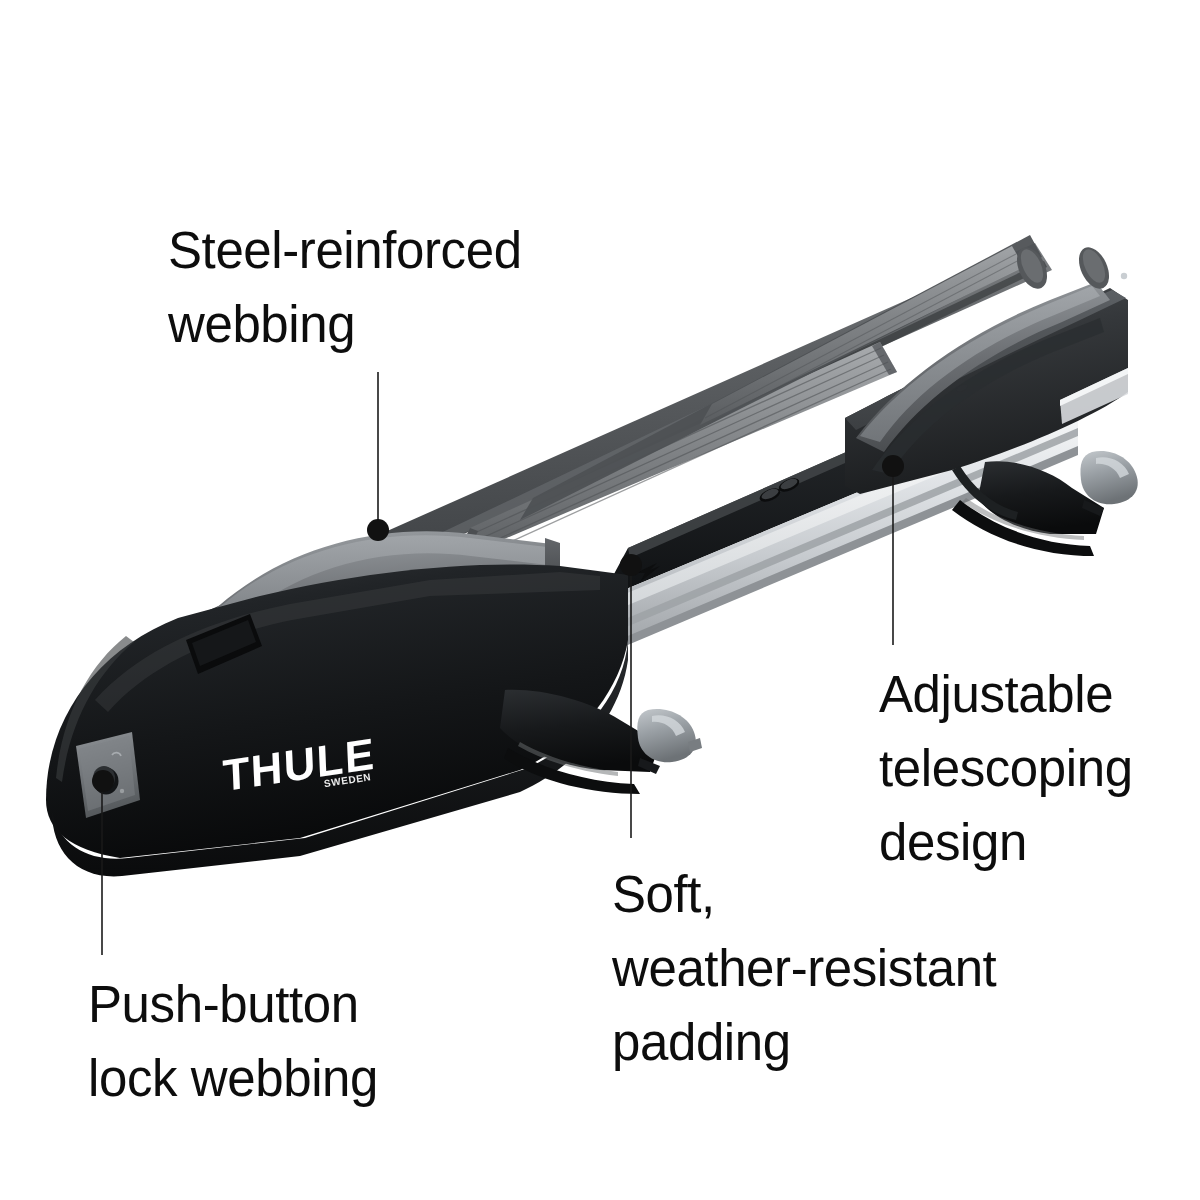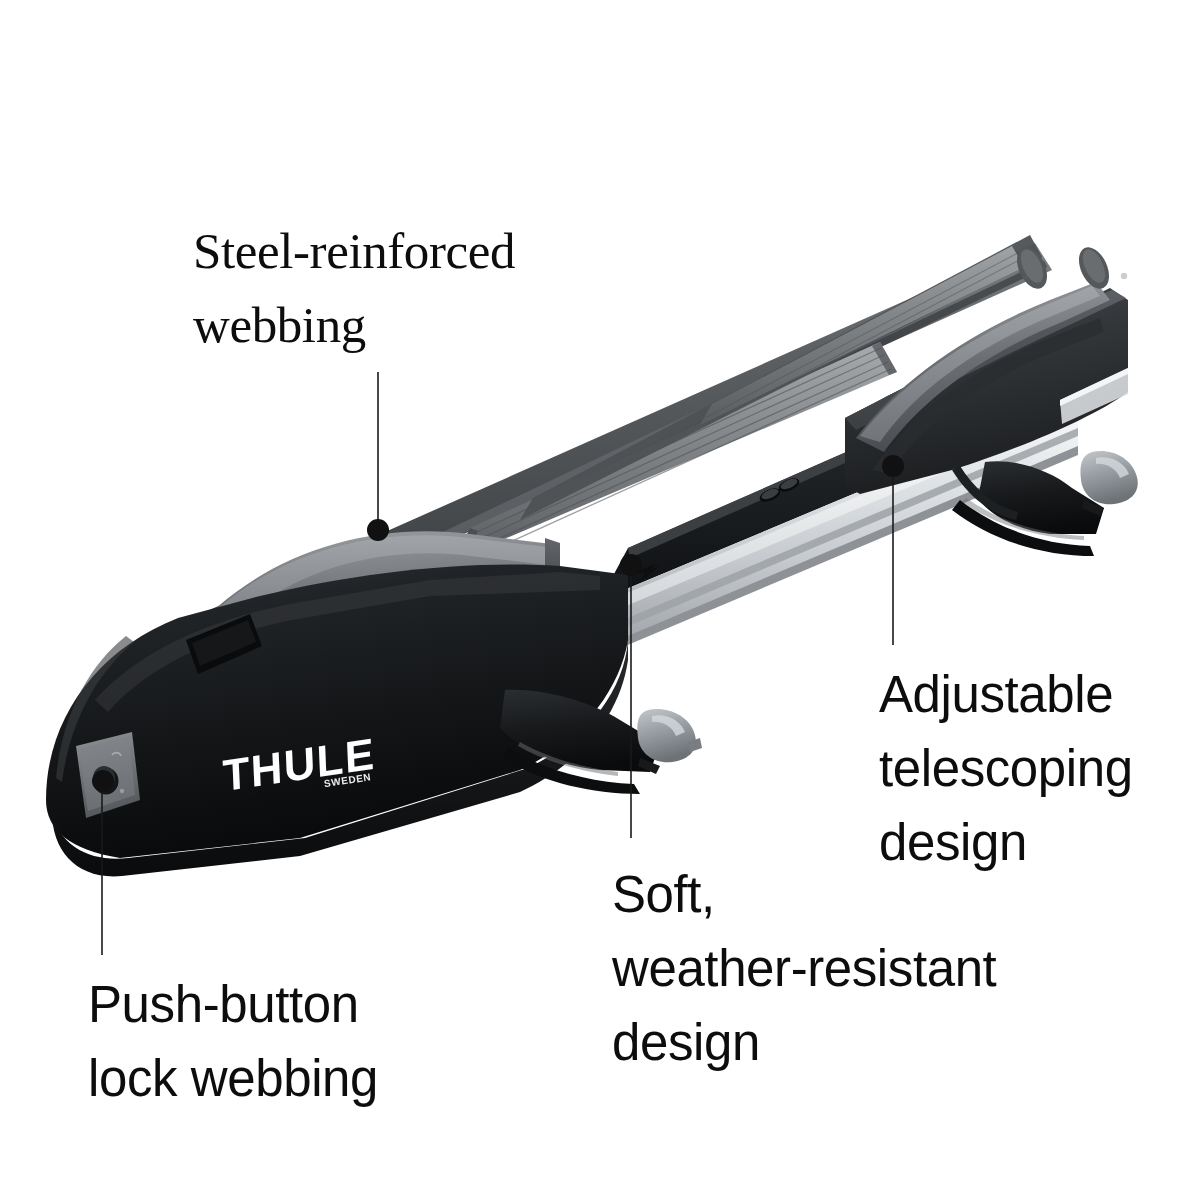--- a/index.html
+++ b/index.html
@@ -21,21 +21,21 @@
   }
   .callout{
     position:absolute;
     color:#0d0d0d;
     font-size:51px;
     line-height:74px;
     letter-spacing:-0.4px;
     white-space:pre-line;
     font-weight:400;
   }
-  #callout-webbing{ left:193px; top:214px; width:470px;font-family:Liberation Serif, serif; }
+  #callout-webbing{ left:168px; top:214px; width:470px; }
   #callout-lock{    left:88px;  top:968px; width:430px; }
   #callout-padding{ left:612px; top:858px; width:500px; }
   #callout-telescoping{ left:879px; top:658px; width:330px; }
 </style>
 </head>
 <body>
 
 <div id="stage">
 
   <svg id="product-svg" viewBox="0 0 1200 1200" aria-hidden="true">
@@ -325,19 +325,19 @@
   </svg>
 
   <div class="callout" id="callout-webbing">Steel-reinforced
 webbing</div>
 
   <div class="callout" id="callout-lock">Push-button
 lock webbing</div>
 
   <div class="callout" id="callout-padding">Soft,
 weather-resistant
-design</div>
+padding</div>
 
   <div class="callout" id="callout-telescoping">Adjustable
 telescoping
 design</div>
 
 </div>
 
 </body></html>

